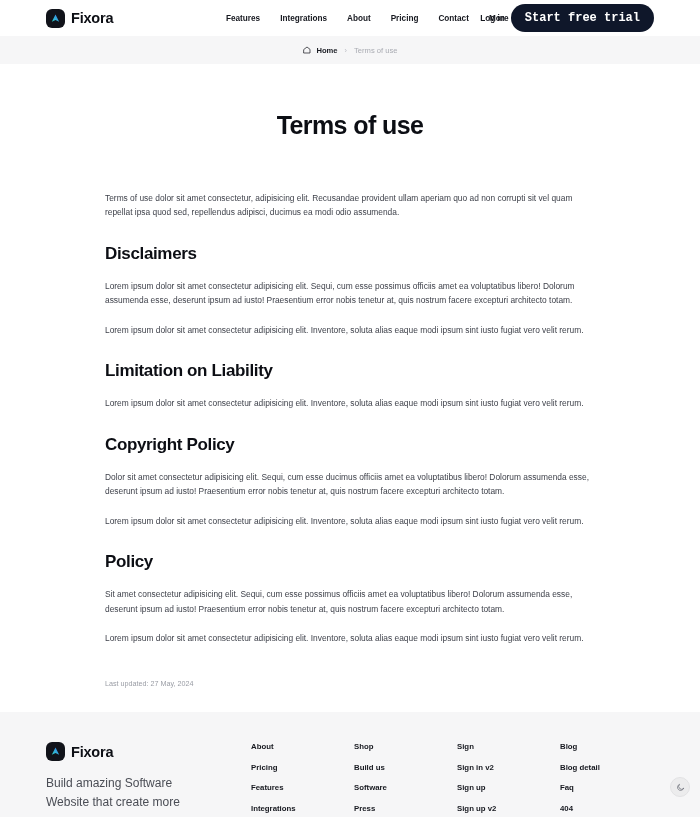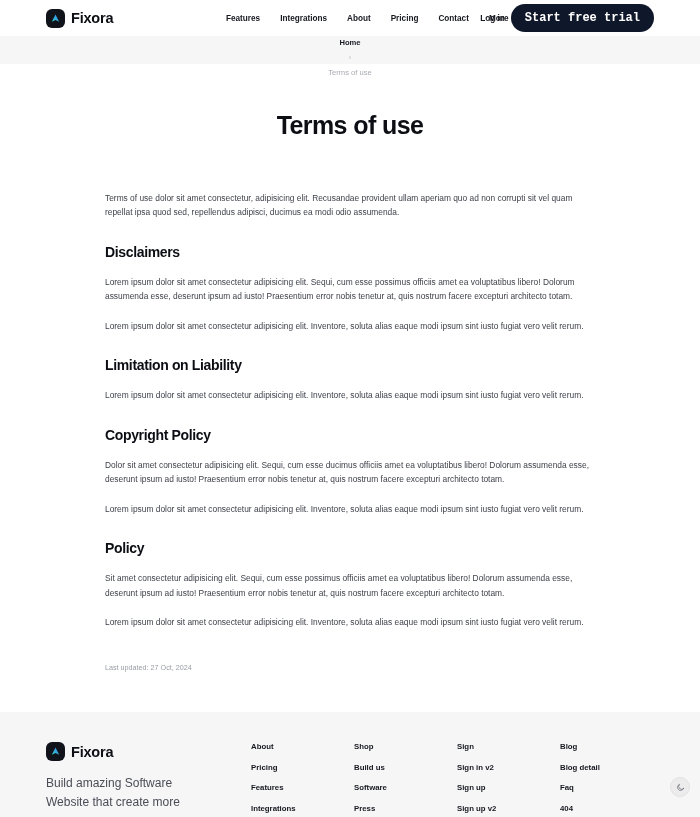--- a/index.html
+++ b/index.html
@@ -90,21 +90,20 @@
   }
 
   
   .breadcrumb-bar {
     height: 28px;
     background: #f6f6f7;
     display: flex;
     align-items: center;
     justify-content: center;
     gap: 6px;
-    flex-direction: column;
   }
   .bc-home-icon { display: flex; align-items: center; }
   .bc-link {
     font-size: 7.6px;
     font-weight: 700;
     color: #1b1d24;
     cursor: pointer;
   }
   .bc-sep { font-size: 7.2px; color: #b9bbc1; margin: 0 1px; }
   .bc-current {
@@ -129,21 +128,21 @@
     margin-top: 51px;
   }
   .intro {
     font-size: 8.4px;
     line-height: 1.72;
     color: #3f424b;
     max-width: 492px;
   }
   .section { margin-top: 24px; }
   .section-heading {
-    font-size: 14px;
+    font-size: 17px;
     font-weight: 700;
     color: #0c0e14;
     letter-spacing: -0.35px;
     margin-bottom: 15px;
   }
   .section-para {
     font-size: 8.4px;
     line-height: 1.72;
     color: #3f424b;
     max-width: 494px;
@@ -306,21 +305,21 @@
     <p class="section-para">Dolor sit amet consectetur adipisicing elit. Sequi, cum esse ducimus officiis amet ea voluptatibus libero! Dolorum assumenda esse, deserunt ipsum ad iusto! Praesentium error nobis tenetur at, quis nostrum facere excepturi architecto totam.</p>
     <p class="section-para">Lorem ipsum dolor sit amet consectetur adipisicing elit. Inventore, soluta alias eaque modi ipsum sint iusto fugiat vero velit rerum.</p>
   </div>
 
   <div class="section">
     <h2 class="section-heading">Policy</h2>
     <p class="section-para">Sit amet consectetur adipisicing elit. Sequi, cum esse possimus officiis amet ea voluptatibus libero! Dolorum assumenda esse, deserunt ipsum ad iusto! Praesentium error nobis tenetur at, quis nostrum facere excepturi architecto totam.</p>
     <p class="section-para">Lorem ipsum dolor sit amet consectetur adipisicing elit. Inventore, soluta alias eaque modi ipsum sint iusto fugiat vero velit rerum.</p>
   </div>
 
-  <div class="last-updated">Last updated: 27 Oct, 2024</div>
+  <div class="last-updated">Last updated: 27 May, 2024</div>
 </div>
 
 <div class="footer-wrap">
 
   <div class="footer-left">
     <div class="footer-brand">
       <span class="brand-mark">
         <svg width="11" height="11" viewBox="0 0 24 24">
           <defs>
             <linearGradient id="lg2" x1="0" y1="1" x2="1" y2="0">

